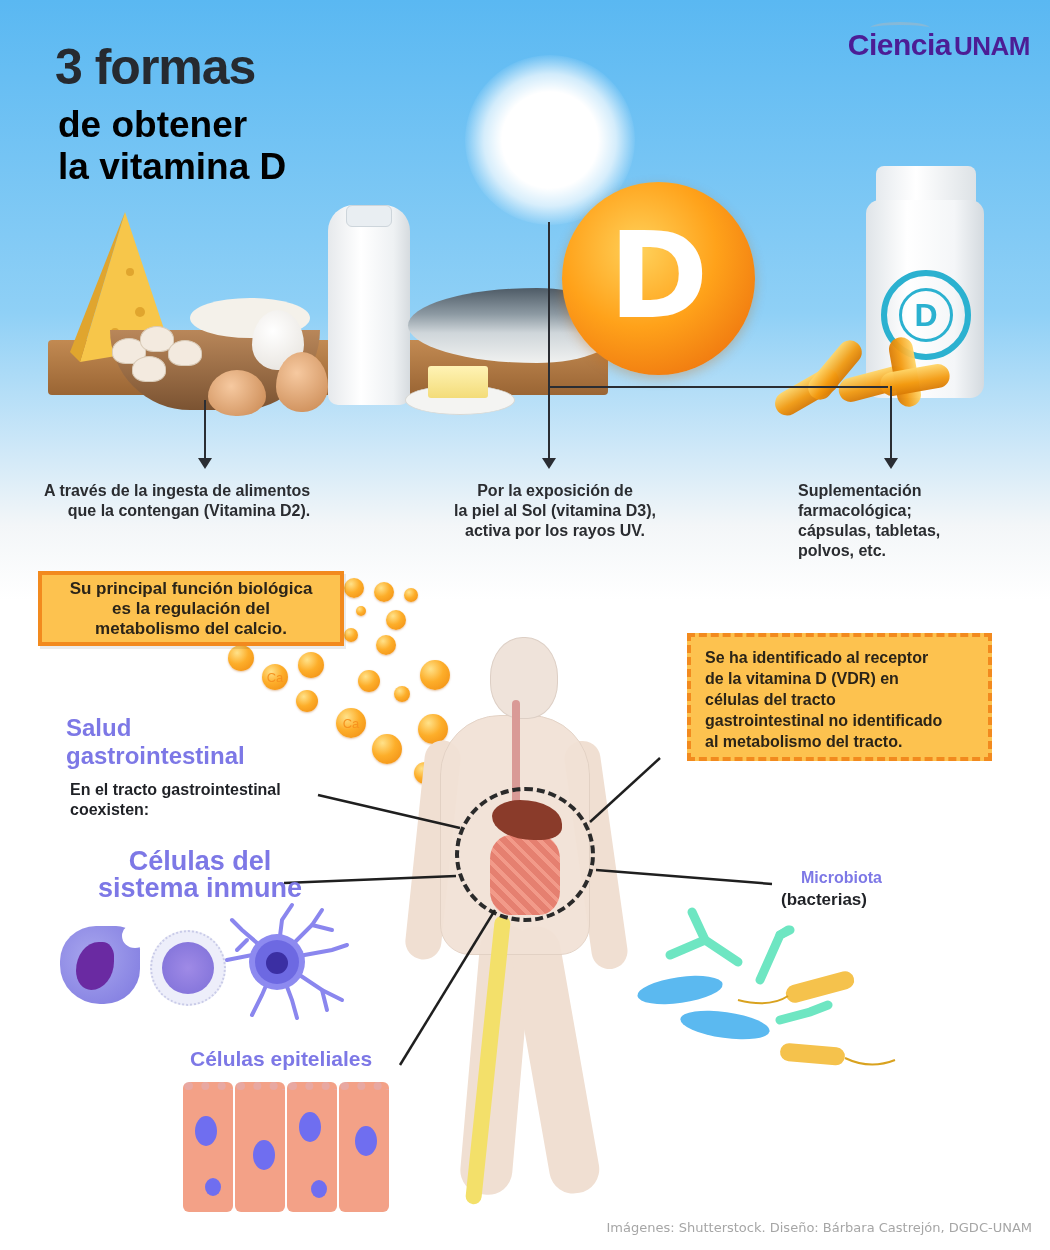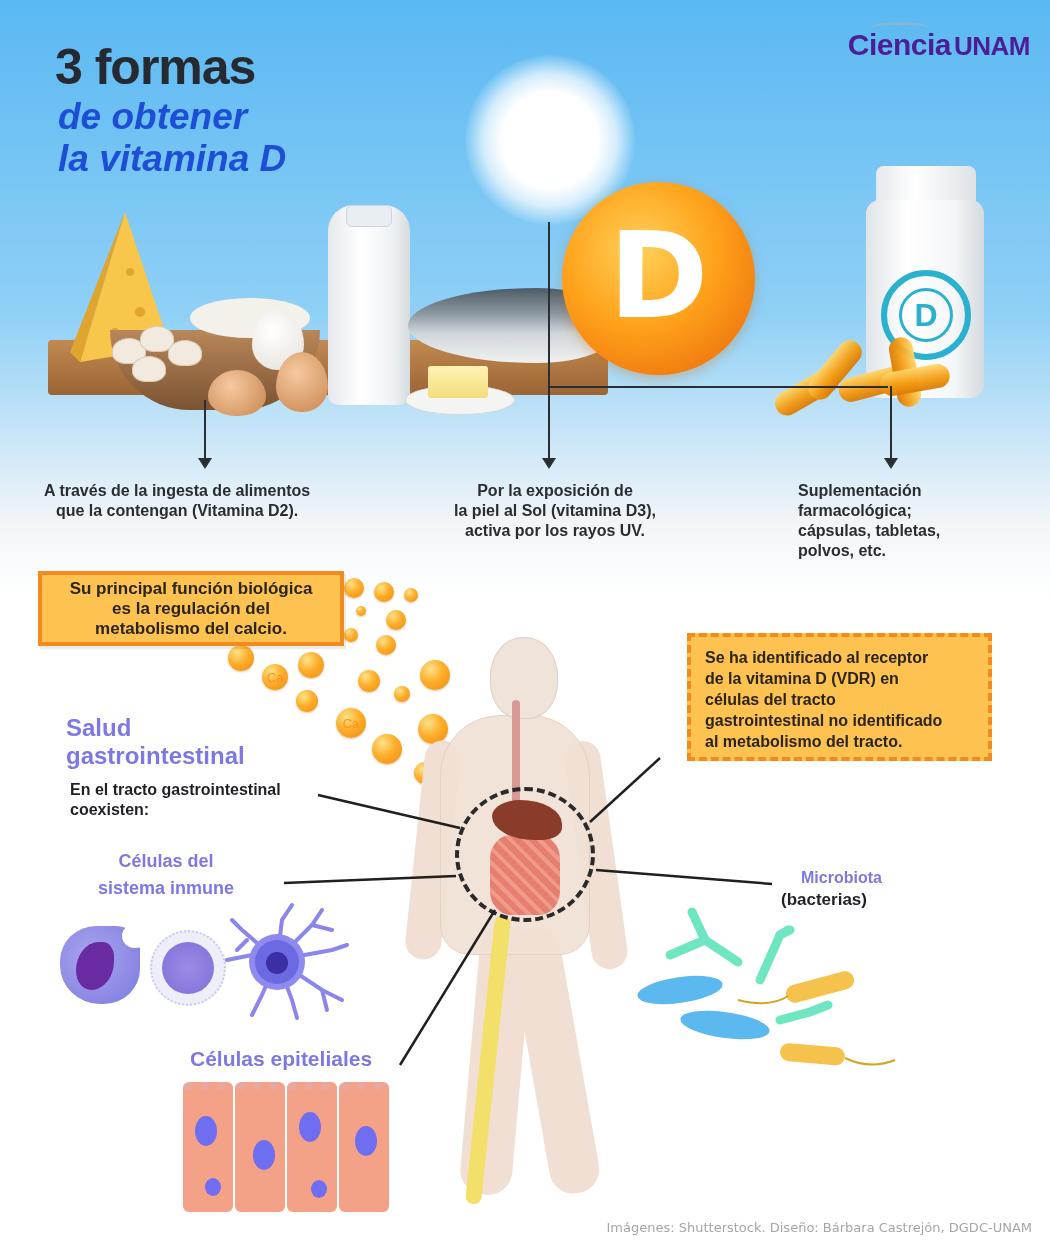--- a/index.html
+++ b/index.html
@@ -7,21 +7,21 @@
   body {
     position: relative;
     font-family: "Liberation Sans", "DejaVu Sans", sans-serif;
     background: linear-gradient(to bottom, #5ab8f2 0%, #8fd0f6 25%, #cfe8f8 36%, #f3f6f8 42%, #ffffff 48%, #ffffff 100%);
     color: #222;
   }
   .abs { position: absolute; }
 
   
   .title-1 { left: 55px; top: 38px; font-size: 50px; font-weight: 900; color: #262a30; letter-spacing: -1px; }
-  .title-2 { left: 58px; top: 96px; font-size: 37px; font-weight: 800; color: #1d4ed8; line-height: 42px; font-style: italic; }
+  .title-2 { left: 58px; top: 104px; font-size: 37px; font-weight: 800; color: #000000; line-height: 42px; }
   .logo { right: 20px; top: 28px; font-size: 30px; font-weight: 800; color: #4c1d95; letter-spacing: -0.5px; }
   .logo .unam { font-size: 26px; font-weight: 700; margin-left: 3px; }
   .logo-swoosh { right: 120px; top: 22px; width: 60px; height: 12px; border-top: 3px solid #86b9d8; border-radius: 50% 50% 0 0; }
 
   
   .sun { left: 465px; top: 55px; width: 170px; height: 170px; border-radius: 50%;
     background: radial-gradient(circle, #ffffff 0%, #ffffff 40%, rgba(255,255,255,0.7) 55%, rgba(255,255,255,0) 72%); }
 
   
   .board { left: 48px; top: 340px; width: 560px; height: 55px; background: linear-gradient(#c28a52, #9a6534); border-radius: 4px; }
@@ -50,36 +50,36 @@
   .seal { left: 881px; top: 270px; width: 90px; height: 90px; border-radius: 50%; border: 6px solid #2bb1d0; display:flex; align-items:center; justify-content:center; }
   .seal-inner { width: 54px; height: 54px; border-radius: 50%; border: 3px solid #2bb1d0; display:flex; align-items:center; justify-content:center; color:#2bb1d0; font-weight:900; font-size:32px; }
   .capsule { width: 70px; height: 24px; border-radius: 14px; background: linear-gradient(#ffd66a, #f39a10 60%, #d97b05); opacity: 0.95; }
 
   
   .line-v { width: 2px; background: #2a2d33; }
   .line-h { height: 2px; background: #2a2d33; }
   .arrow-head { width: 0; height: 0; border-left: 7px solid transparent; border-right: 7px solid transparent; border-top: 11px solid #2a2d33; }
 
   .way-text { font-size: 16px; font-weight: 700; color: #2a2c30; line-height: 20px; }
-  .way-1 { left: 44px; top: 481px; text-align: center; }
+  .way-1 { left: 44px; top: 481px; text-align: right; }
   .way-2 { left: 430px; top: 481px; width: 250px; text-align: center; }
   .way-3 { left: 798px; top: 481px; width: 190px; text-align: left; }
 
   
   .callout-1 { left: 38px; top: 571px; width: 306px; height: 75px; background: #fdc24f; border: 4px solid #f28a1e; display:flex; align-items:center; justify-content:center; text-align:center; font-size: 17px; font-weight: 700; color: #2b2418; line-height: 20px; box-shadow: 2px 3px 0 rgba(0,0,0,0.08); }
   .callout-2 { left: 687px; top: 633px; width: 305px; height: 128px; background: #fdc24f; border: 4px dashed #f28a1e; padding: 10px 14px; font-size: 16px; font-weight: 700; color: #2b2418; line-height: 21px; }
 
   
   .bubble { border-radius: 50%; background: radial-gradient(circle at 35% 30%, #ffe28a 0%, #fdae2a 45%, #ef8a10 100%); box-shadow: 0 1px 2px rgba(180,90,0,0.35); display:flex; align-items:center; justify-content:center; font-weight: 400; color: #f7921e; font-size: 13px; }
 
   
   .section-title { font-size: 24px; font-weight: 800; color: #7d78e6; line-height: 28px; }
   .gastro-title { left: 66px; top: 714px; }
   .gastro-desc { left: 70px; top: 780px; font-size: 16px; font-weight: 700; color: #1f2126; line-height: 20px; }
-  .immune-title { left: 98px; top: 848px; text-align: center; font-size: 18px; line-height: 27px; }
+  .immune-title { left: 98px; top: 848px; text-align: center; font-size: 27px; line-height: 27px; }
   .micro-title { left: 780px; top: 864px; font-size: 16px; margin-left: 21px; }
   .micro-sub { left: 781px; top: 890px; font-size: 17px; font-weight: 700; color: #1f2126; }
   .epi-title { left: 190px; top: 1045px; font-size: 21px; }
 
   
   .body-head { left: 490px; top: 637px; width: 68px; height: 82px; border-radius: 48% 48% 44% 44%; background: #efe3da; border: 1px solid #ddcfc5; }
   .body-torso { left: 440px; top: 715px; width: 150px; height: 240px; border-radius: 60px 60px 30px 30px; background: #f2e2d6; border: 1px solid #e2d1c4; opacity: 0.95; }
   .arm-l { left: 415px; top: 740px; width: 36px; height: 220px; border-radius: 18px; background: #f0dfd2; transform: rotate(6deg); }
   .arm-r { left: 578px; top: 740px; width: 36px; height: 230px; border-radius: 18px; background: #f0dfd2; transform: rotate(-8deg); }
   .leg-l { left: 470px; top: 925px; width: 52px; height: 270px; border-radius: 24px; background: #f0dfd2; transform: rotate(5deg); }

